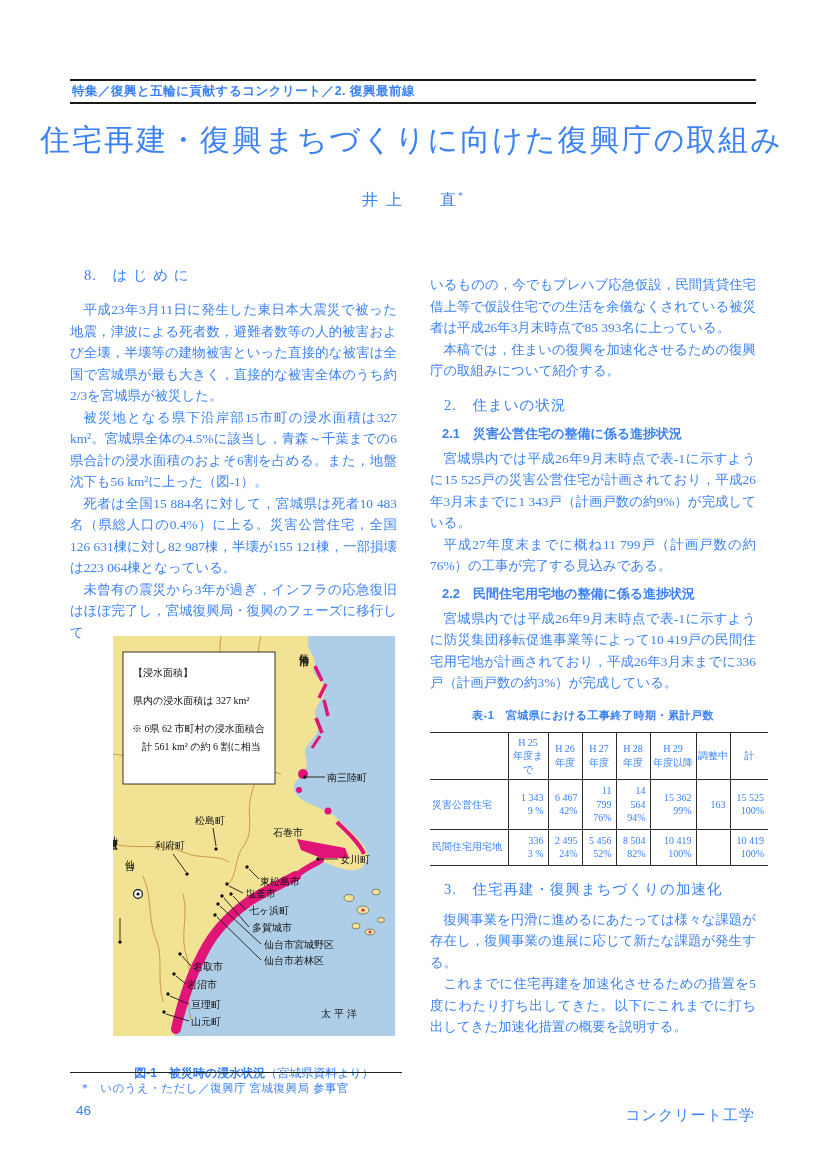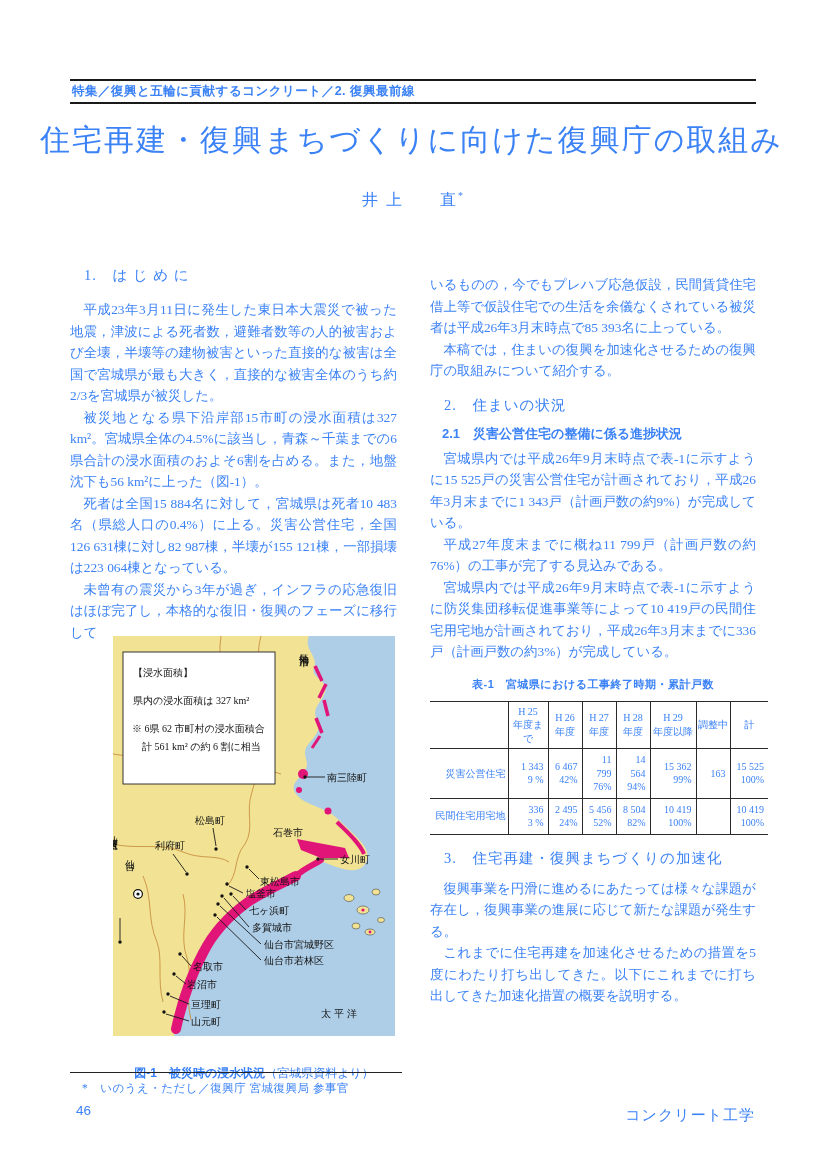--- a/index.html
+++ b/index.html
@@ -30,21 +30,21 @@
              font-size:11px;text-align:center;margin:14px 0 9px 0;letter-spacing:0.5px;}
   table.ctable{border-collapse:collapse;table-layout:fixed;width:338px;
                border-top:1.4px solid #2a2a2a;border-bottom:1.4px solid #2a2a2a;
                font-size:10px;line-height:13.5px;}
   table.ctable thead tr{border-bottom:1px solid #2a2a2a;}
   table.ctable tbody tr:first-child{border-bottom:1px solid #2a2a2a;}
   table.ctable th,table.ctable td{border-left:1px solid #2a2a2a;font-weight:normal;
                padding:4px 4px;vertical-align:middle;}
   table.ctable th:first-child,table.ctable td:first-child{border-left:none;}
   table.ctable thead th{text-align:center;padding:3px 1px;}
-  table.ctable .stub{text-align:right;padding:0 2px;}
+  table.ctable .stub{text-align:left;padding:0 2px;}
   table.ctable td .num,table.ctable td .pct{display:block;text-align:right;}
   
   .figure{position:absolute;left:113px;top:636px;width:282px;}
   .fig-caption{position:absolute;left:95px;top:1065px;width:318px;text-align:center;
                font-size:12px;}
   .fig-caption .cap-b{font-family:"Liberation Sans","DejaVu Sans",sans-serif;font-weight:bold;}
   
   .sea{fill:#aecde6;}
   .land{fill:#f1e294;}
   .inun-f{fill:#e01577;}
@@ -71,25 +71,25 @@
     <span>特集／復興と五輪に貢献するコンクリート／2. 復興最前線</span>
   </div>
 
   <h1 class="title">住宅再建・復興まちづくりに向けた復興庁の取組み</h1>
 
   <div class="author">
     <span>井 上　　直</span><sup>*</sup>
   </div>
 
   <div class="col col-left">
-    <h2 class="sec-h">1.　は じ め に</h2>
+    <h2 class="sec-h">8.　は じ め に</h2>
     <p class="body-p">平成23年3月11日に発生した東日本大震災で被った地震，津波による死者数，避難者数等の人的被害および全壊，半壊等の建物被害といった直接的な被害は全国で宮城県が最も大きく，直接的な被害全体のうち約2/3を宮城県が被災した。</p>
     <p class="body-p">被災地となる県下沿岸部15市町の浸水面積は327 km²。宮城県全体の4.5%に該当し，青森～千葉までの6県合計の浸水面積のおよそ6割を占める。また，地盤沈下も56 km²に上った（図-1）。</p>
     <p class="body-p">死者は全国15 884名に対して，宮城県は死者10 483名（県総人口の0.4%）に上る。災害公営住宅，全国126 631棟に対し82 987棟，半壊が155 121棟，一部損壊は223 064棟となっている。</p>
-    <p class="body-p">未曾有の震災から3年が過ぎ，インフラの応急復旧はほぼ完了し，本格的な復旧・復興のフェーズに移行して</p>
+    <p class="body-p">未曾有の震災から3年が過ぎ，インフラの応急復旧はほぼ完了し，宮城復興局・復興のフェーズに移行して</p>
   </div>
 
   <div class="figure">
     <svg width="282" height="400" viewBox="0 0 282 400" xmlns="http://www.w3.org/2000/svg">
       <rect class="sea" x="0" y="0" width="282" height="400"></rect>
       <path class="land" d="M0,0 L196,0
         C190,14 206,20 201,32 C197,42 216,44 212,56 C208,68 198,72 204,84
         C210,94 200,102 194,110 C188,120 198,126 192,134 C186,144 176,148 183,158
         C192,170 212,170 226,184 C242,200 260,212 253,226 C247,240 227,233 213,227
         C201,221 194,229 183,239 C167,251 147,257 134,265 C114,277 99,293 91,313
@@ -206,20 +206,21 @@
     <span class="cap-b">図-1　被災時の浸水状況</span><span>（宮城県資料より）</span>
   </div>
 
   <div class="col col-right">
     <p class="body-p noindent">いるものの，今でもプレハブ応急仮設，民間賃貸住宅借上等で仮設住宅での生活を余儀なくされている被災者は平成26年3月末時点で85 393名に上っている。</p>
     <p class="body-p">本稿では，住まいの復興を加速化させるための復興庁の取組みについて紹介する。</p>
     <h2 class="sec-h tight">2.　住まいの状況</h2>
     <h3 class="sub-h">2.1　災害公営住宅の整備に係る進捗状況</h3>
     <p class="body-p">宮城県内では平成26年9月末時点で表-1に示すように15 525戸の災害公営住宅が計画されており，平成26年3月末までに1 343戸（計画戸数の約9%）が完成している。</p>
     <p class="body-p">平成27年度末までに概ね11 799戸（計画戸数の約76%）の工事が完了する見込みである。</p>
+    <h3 class="sub-h">2.2　民間住宅用宅地の整備に係る進捗状況</h3>
     <p class="body-p">宮城県内では平成26年9月末時点で表-1に示すように防災集団移転促進事業等によって10 419戸の民間住宅用宅地が計画されており，平成26年3月末までに336戸（計画戸数の約3%）が完成している。</p>
 
     <div class="tbl-title">表-1　宮城県における工事終了時期・累計戸数</div>
     <table class="ctable">
       <colgroup>
         <col style="width:78px">
           <col style="width:40px">
           <col style="width:34px">
           <col style="width:34px">
         <col style="width:34px">

